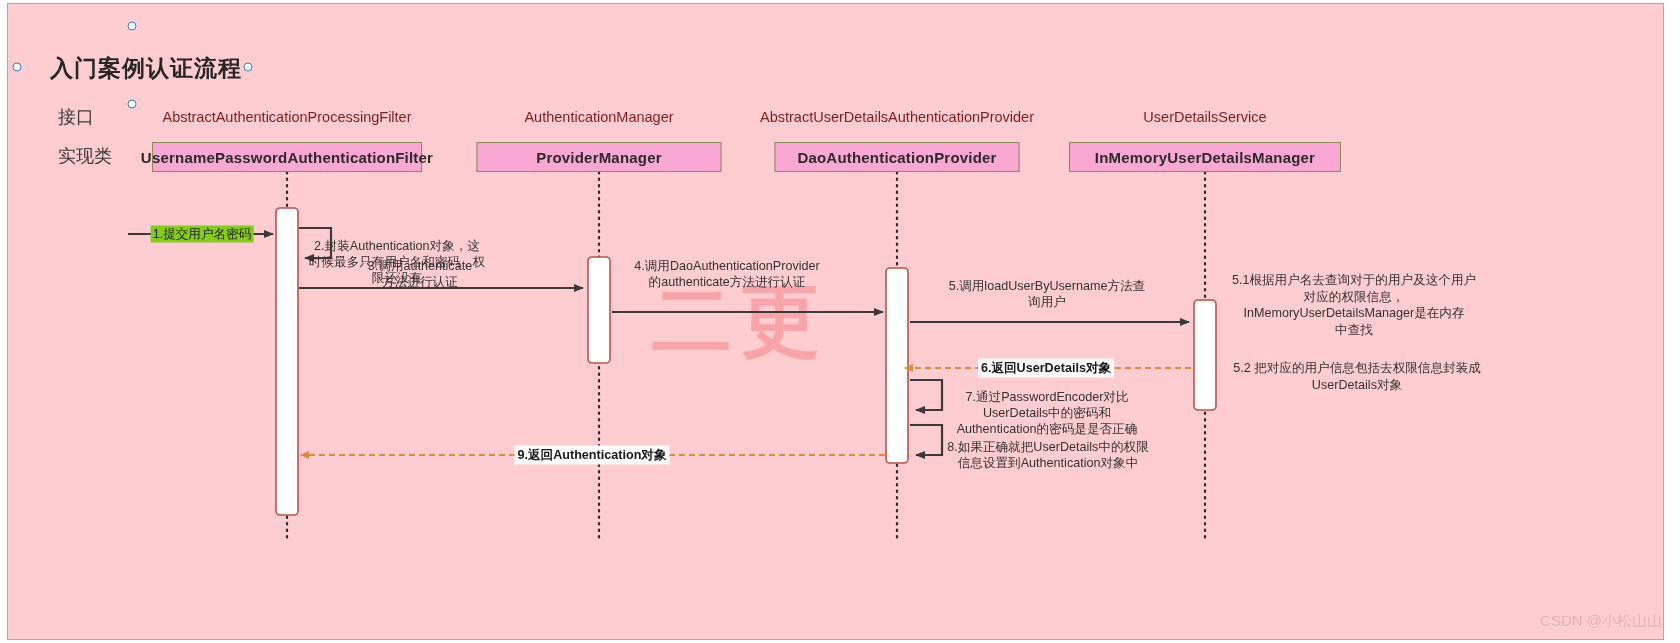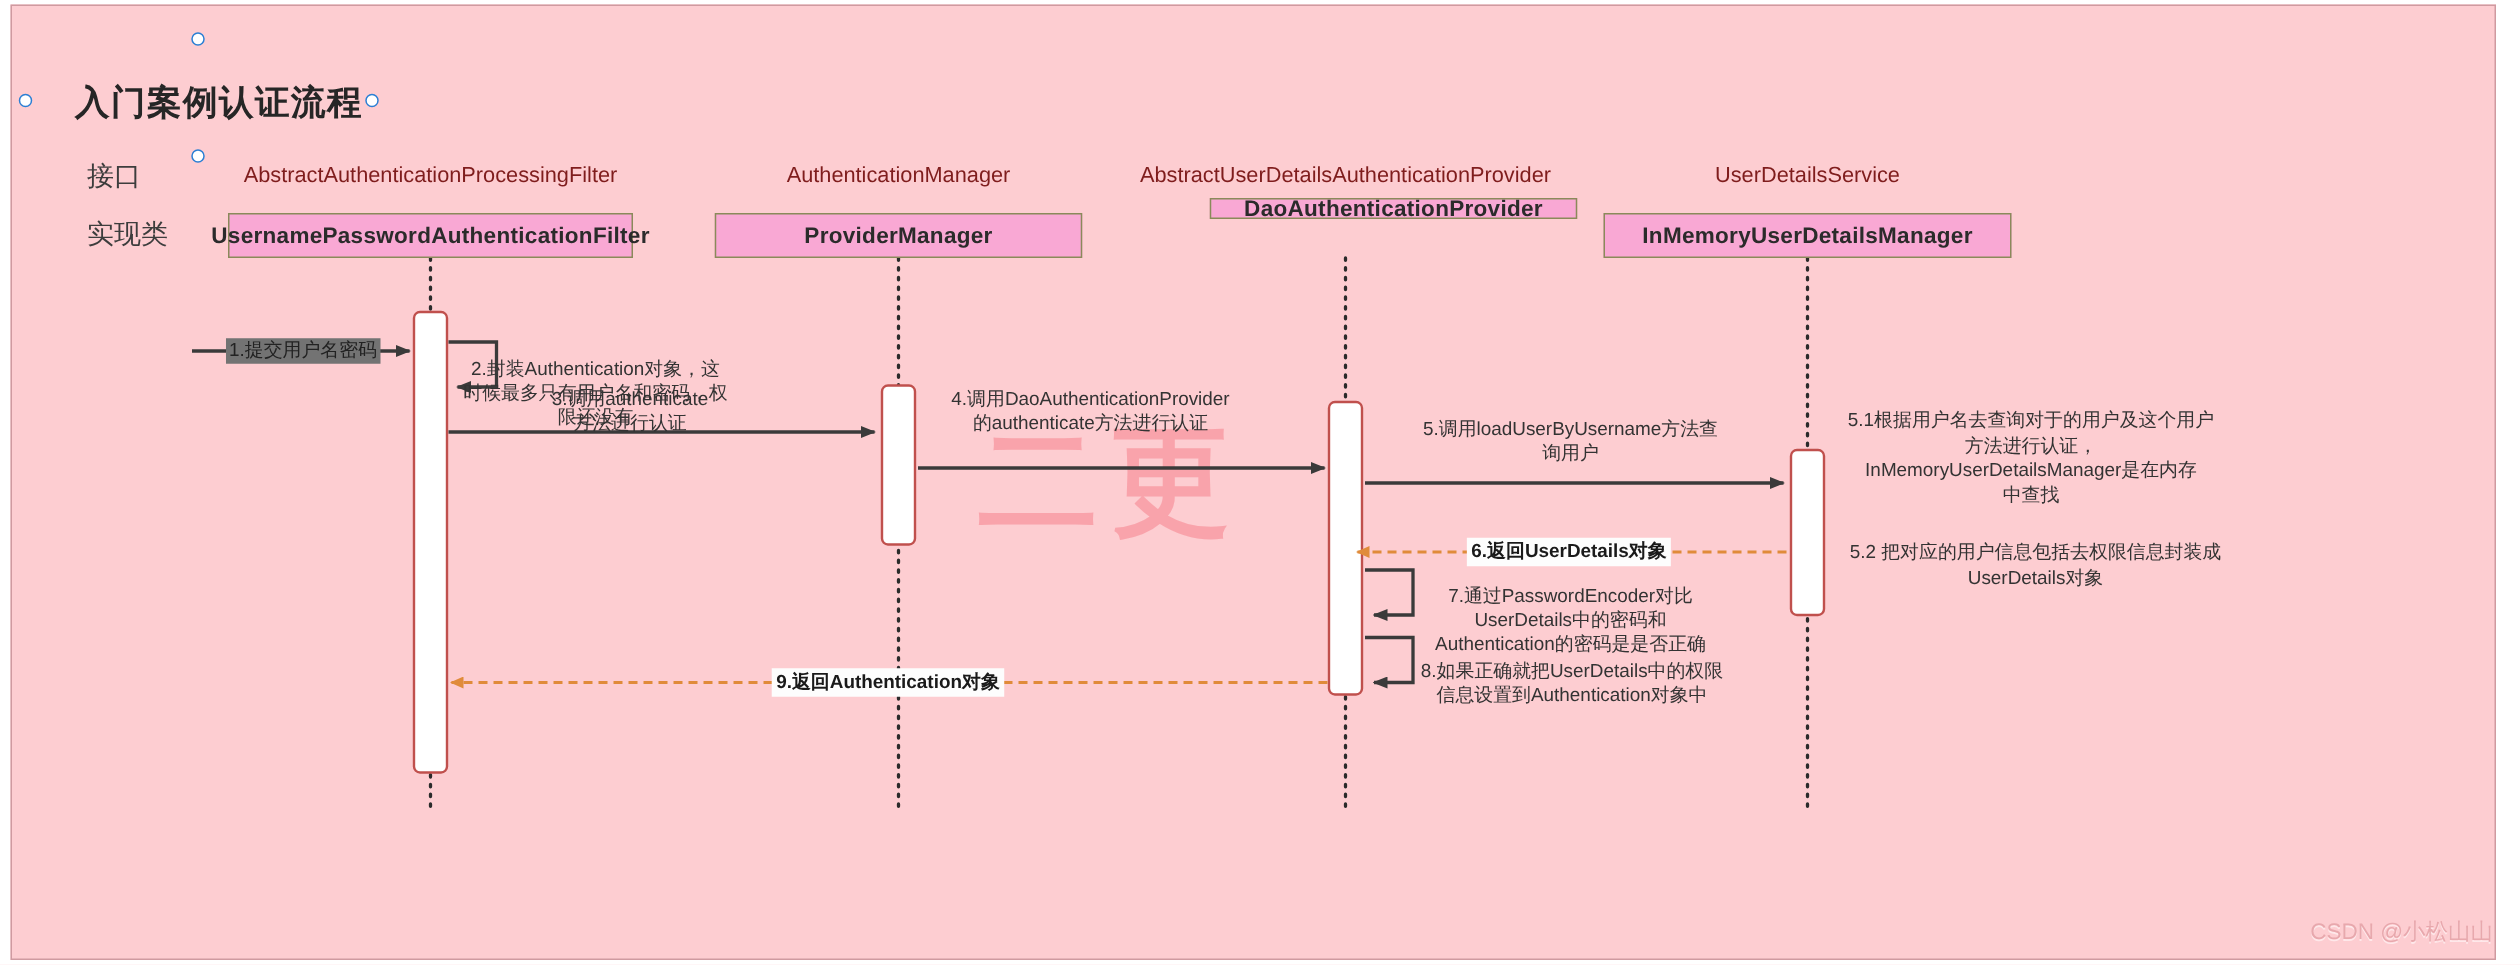--- a/index.html
+++ b/index.html
@@ -87,21 +87,21 @@
     color: #1a1a1a;
     background: #fdfdfd;
     padding: 1px 3px;
     transform: translate(-50%, -50%);
     white-space: nowrap;
   }
   .msg-plain-hl {
     position: absolute;
     font-size: 12.6px;
     color: #222222;
-    background: #737373;
+    background: #84cc16;
     padding: 0 2px;
     transform: translate(-50%, -50%);
     white-space: nowrap;
   }
   .note {
     position: absolute;
     font-size: 12.6px;
     color: #333333;
     text-align: center;
     transform: translateX(-50%);
@@ -178,21 +178,21 @@
 
   <div class="txt side-label" id="label-interface" style="left:58px; top:106px;">接口</div>
   <div class="txt side-label" id="label-impl" style="left:58px; top:145px;">实现类</div>
 
   <div id="participants-layer">
       <div class="txt iface-name" style="left: 287px; top: 108px;">AbstractAuthenticationProcessingFilter</div>
       <div class="box" style="left: 287px; top: 142px; width: 270px; height: 30px;">UsernamePasswordAuthenticationFilter</div>
       <div class="txt iface-name" style="left: 599px; top: 108px;">AuthenticationManager</div>
       <div class="box" style="left: 599px; top: 142px; width: 245px; height: 30px;">ProviderManager</div>
       <div class="txt iface-name" style="left: 897px; top: 108px;">AbstractUserDetailsAuthenticationProvider</div>
-      <div class="box" style="left: 897px; top: 132px; width: 245px; height: 14px; margin-left: 32px;">DaoAuthenticationProvider</div>
+      <div class="box" style="left: 897px; top: 142px; width: 245px; height: 30px;">DaoAuthenticationProvider</div>
       <div class="txt iface-name" style="left: 1205px; top: 108px;">UserDetailsService</div>
       <div class="box" style="left: 1205px; top: 142px; width: 272px; height: 30px;">InMemoryUserDetailsManager</div>
     </div>
   <div id="messages-layer">
       <div class="msg-plain-hl" style="left: 202px; top: 234px;">1.提交用户名密码</div>
       <div class="msg" style="left: 397px; top: 190px; margin-top: 48px;">2.封装Authentication对象，这
 时候最多只有用户名和密码，权
 限还没有</div>
       <div class="msg" style="left: 420px; top: 258px;">3.调用authenticate
 方法进行认证</div>
@@ -203,21 +203,21 @@
       <div class="msg-ret" style="left: 1046px; top: 368px;">6.返回UserDetails对象</div>
       <div class="msg" style="left: 1047px; top: 389px;">7.通过PasswordEncoder对比
 UserDetails中的密码和
 Authentication的密码是是否正确</div>
       <div class="msg" style="left: 1048px; top: 439px;">8.如果正确就把UserDetails中的权限
 信息设置到Authentication对象中</div>
       <div class="msg-ret" style="left: 592px; top: 455px;">9.返回Authentication对象</div>
     </div>
   <div id="notes-layer">
       <div class="note" style="left: 1354px; top: 272px;">5.1根据用户名去查询对于的用户及这个用户
-方法进行认证，
+对应的权限信息，
 InMemoryUserDetailsManager是在内存
 中查找</div>
       <div class="note" style="left: 1357px; top: 360px;">5.2 把对应的用户信息包括去权限信息封装成
 UserDetails对象</div>
     </div>
   <div id="handles-layer">
       <div class="handle" style="left: 17px; top: 67px;"></div>
       <div class="handle" style="left: 132px; top: 26px;"></div>
       <div class="handle" style="left: 248px; top: 67px;"></div>
       <div class="handle" style="left: 132px; top: 104px;"></div>

